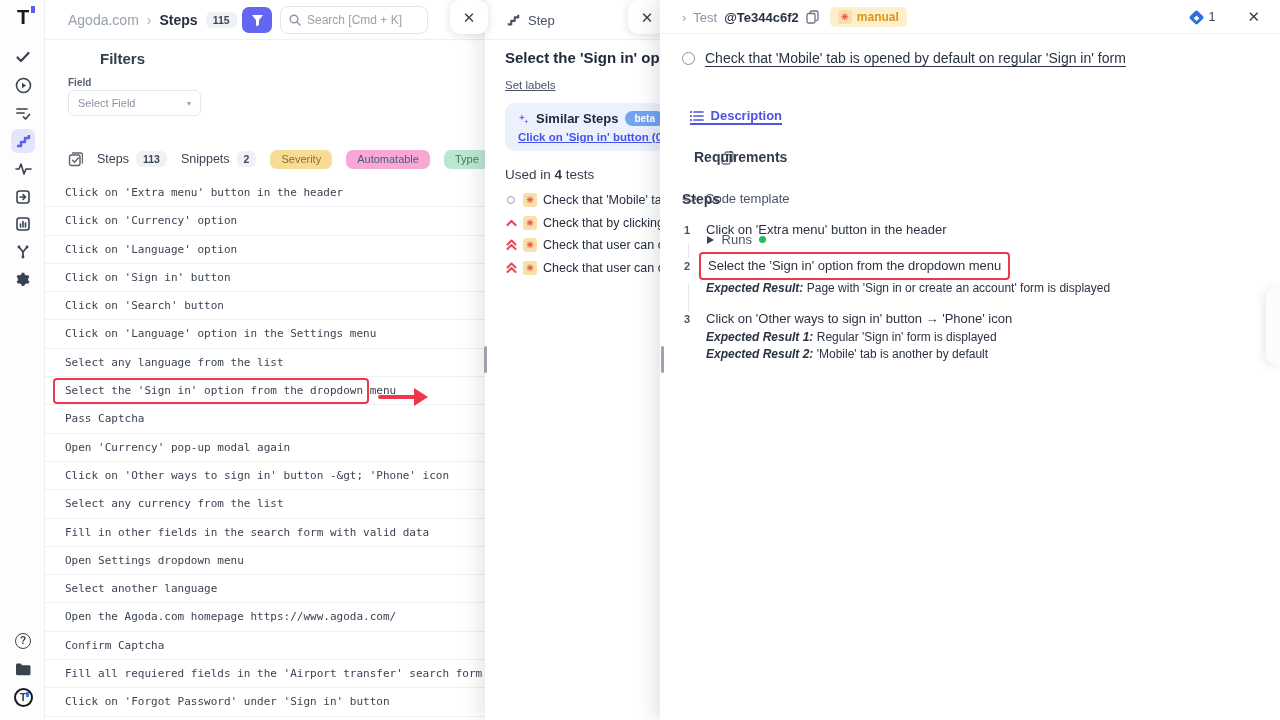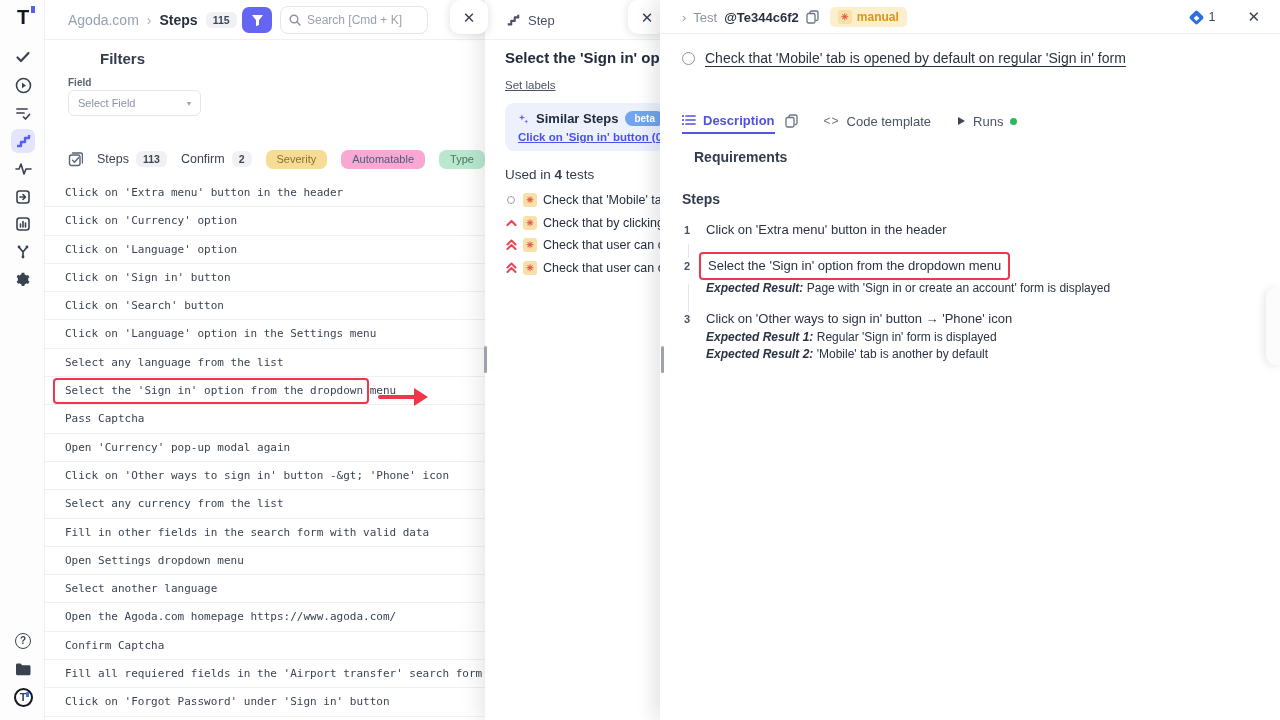--- a/index.html
+++ b/index.html
@@ -118,21 +118,21 @@
   .diamond { width:11px; height:11px; background:#2E6FE0; transform:rotate(45deg); position:relative; border-radius:2px; }
   .diamond:after { content:""; position:absolute; left:3.5px; top:3.5px; width:4px; height:4px; background:#fff; }
   .diamond-count { font-size:12.5px; color:#3B4453; }
   .x-plain { font-size:15px; color:#39424F; cursor:pointer; margin-left:22px; }
 
   .tp-title-row { position:absolute; left:22px; top:50px; right:20px; display:flex; align-items:center; gap:10px; }
   .tp-circle { width:13px; height:13px; border:1.6px solid #8A93A0; border-radius:50%; flex:none; }
   .tp-title { font-size:14px; font-weight:400; color:#2A3342; text-decoration:underline;
               text-underline-offset:3px; cursor:pointer; }
 
-  .tabs { position:absolute; left:22px; top:108px; display:flex; align-items:center; gap:26px; height:26px; }
+  .tabs { position:absolute; left:22px; top:108px; display:flex; align-items:center; gap:26px; height:26px;flex-direction:column; }
   .tab { display:flex; align-items:center; gap:7px; font-size:13px; color:#4A5364; cursor:pointer; height:26px; }
   .tab.active { color:#4F52E0; font-weight:700; border-bottom:2px solid #5156E3; }
   .tab .code-glyph { font-size:12px; color:#6B7484; letter-spacing:1px; }
   .green-dot { width:7px; height:7px; border-radius:50%; background:#2BB661; }
   .copy-ic { cursor:pointer; display:flex; align-items:center; }
 
   .req-title { position:absolute; left:22px; top:149px; font-size:14px; font-weight:700; color:#323C4D;padding-left:12px; }
   .steps-title { position:absolute; left:22px; top:191px; font-size:14px; font-weight:700; color:#323C4D; }
 
   .tp-steps { position:absolute; left:22px; top:220px; right:20px; }
@@ -257,21 +257,21 @@
           <rect x="1.5" y="3" width="10.5" height="10.5" rx="2" stroke="#5A6372" stroke-width="1.4" fill="none"></rect>
           <path d="M4.5 8.2 l2 2 l4-4.5" stroke="#5A6372" stroke-width="1.4" fill="none" stroke-linecap="round" stroke-linejoin="round"></path>
           <path d="M4.5 1 h8 a2 2 0 0 1 2 2 v8" stroke="#5A6372" stroke-width="1.4" fill="none" stroke-linecap="round"></path>
         </svg>
     </span>
     <span class="tb-item">
       <span>Steps</span>
       <span class="count-badge">113</span>
     </span>
     <span class="tb-item">
-      <span>Confirm</span>
+      <span>Snippets</span>
       <span class="count-badge">2</span>
     </span>
     <span class="pill pill-severity">Severity</span>
     <span class="pill pill-automatable">Automatable</span>
     <span class="pill pill-type">Type</span>
     <span class="pill pill-to">To</span>
   </div>
 
   <div class="rows">
     <div class="row">Click on 'Extra menu' button in the header</div>

